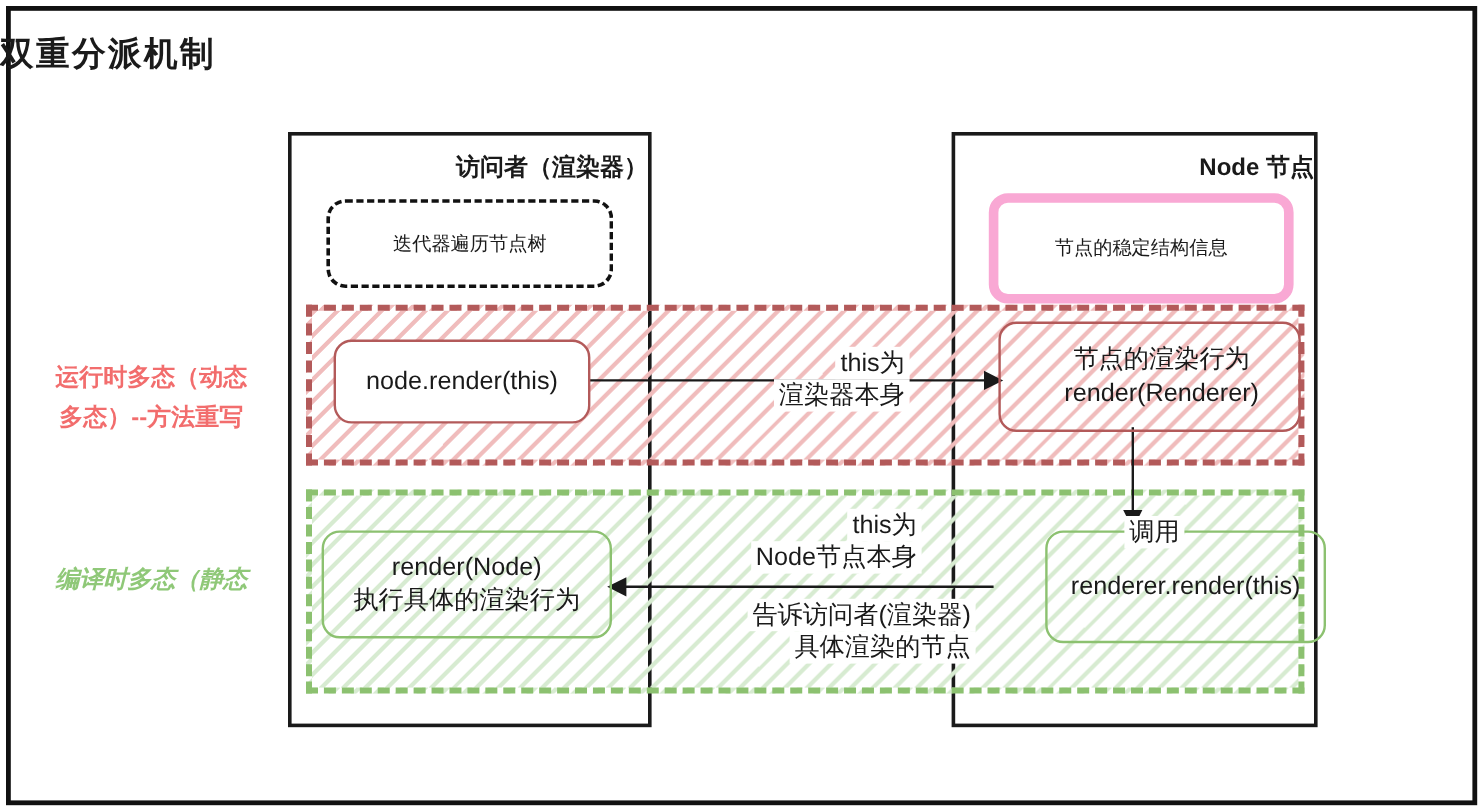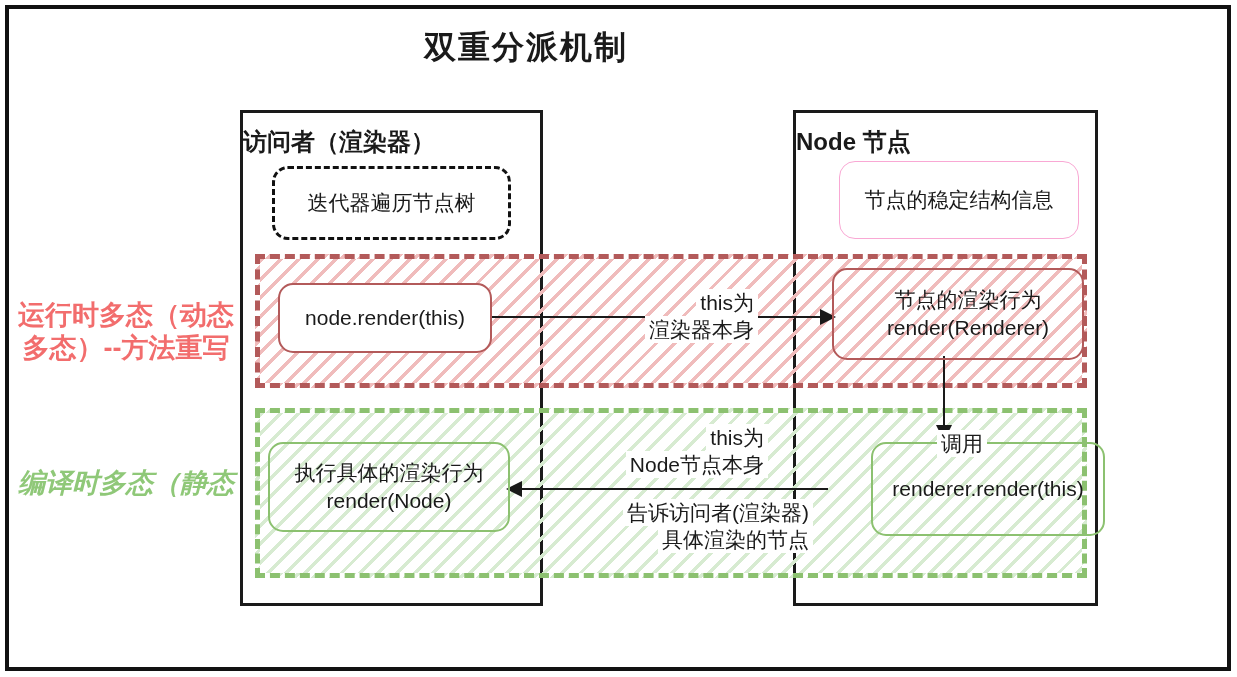--- a/index.html
+++ b/index.html
@@ -4,42 +4,42 @@
 <style>
   :root{
     --runtime-accent:#f26d6d; --runtime-border:#b35a5a; --runtime-hatch:#f0bcbc;
     --compile-accent:#8fc878; --compile-border:#8cc170; --compile-hatch:#d7ebd1;
     --ink:#1a1a1a;
   }
   html,body{margin:0;padding:0;background:#fff;}
   body{font-family:"Liberation Sans","DejaVu Sans",sans-serif;color:var(--ink);}
   .canvas{position:relative;width:1237px;height:677px;background:#fff;overflow:hidden;}
   .outer-frame{position:absolute;left:5px;top:5px;width:1218px;height:658px;border:4px solid #111;}
-  .title{position:absolute;left:0;top:26px;width:1052px;text-align:center;
-         font-size:32px;font-weight:bold;letter-spacing:2px;}
+  .title{position:absolute;left:0;top:26px;width:1052px;text-align:left;
+         font-size:28px;font-weight:bold;letter-spacing:2px;}
   
   .panel{position:absolute;top:110px;height:490px;border:3px solid #1a1a1a;background:transparent;z-index:1;}
   .panel.visitor{left:240px;width:297px;}
   .panel.node{left:793px;width:299px;}
-  .panel-title{position:absolute;left:0;top:13px;width:100%;text-align:left;
-               font-size:24px;font-weight:bold;}
-  .panel-inner-box{position:absolute;text-align:right;font-size:21px;
+  .panel-title{position:absolute;left:0;top:13px;width:100%;text-align:right;
+               font-size:20px;font-weight:bold;}
+  .panel-inner-box{position:absolute;text-align:right;font-size:16px;
                    display:flex;align-items:center;justify-content:center;
                    background:#fff;border-radius:16px;}
   .visitor .panel-inner-box{left:29px;top:53px;width:233px;height:68px;border:3px dashed #111;}
-  .node .panel-inner-box{left:43px;top:48px;width:238px;height:76px;border:1px solid #f9a8d4;}
+  .node .panel-inner-box{left:28px;top:48px;width:238px;height:76px;border:8px solid #f9a8d4;}
   
   .band{position:absolute;left:255px;width:822px;z-index:2;}
   .band.runtime{top:254px;height:124px;border:5px dashed var(--runtime-border);
      background:repeating-linear-gradient(135deg,var(--runtime-hatch) 0 3.5px,transparent 3.5px 13px);}
   .band.compile{top:408px;height:160px;border:5px dashed var(--compile-border);
      background:repeating-linear-gradient(135deg,var(--compile-hatch) 0 3.5px,transparent 3.5px 13px);}
   
   .side-label{position:absolute;left:10px;width:232px;text-align:center;
-              font-size:27px;font-weight:bold;line-height:33px;z-index:2;}
+              font-size:20px;font-weight:bold;line-height:33px;z-index:2;}
   .side-label.runtime{top:299px;color:var(--runtime-accent);}
   .side-label.compile{top:467px;color:var(--compile-accent);font-style:italic;}
   
   .flow-box{position:absolute;z-index:4;display:flex;flex-direction:column;
             align-items:center;justify-content:center;font-size:21px;line-height:28px;
             border-radius:15px;text-align:center;}
   .flow-box.red{border:2.5px solid var(--runtime-border);}
   .flow-box.green{border:2.5px solid var(--compile-border);}
   .box-node-render{left:278px;top:283px;width:210px;height:66px;background:#fff;text-align:center;}
   .box-render-renderer{left:832px;top:268px;width:228px;height:88px;background:transparent;padding-left:20px;}
@@ -103,22 +103,22 @@
   <div class="flow-box red box-node-render">
     <div>node.render(this)</div>
   </div>
 
   <div class="flow-box red box-render-renderer">
     <div>节点的渲染行为</div>
     <div>render(Renderer)</div>
   </div>
 
   <div class="flow-box green box-render-node">
+    <div>render(Node)</div>
     <div>执行具体的渲染行为</div>
-    <div>render(Node)</div>
   </div>
 
   <div class="flow-box green box-renderer-render">
     <div>renderer.render(this)</div>
   </div>
 
   <div class="float-label lbl-this-renderer">
     <div><span>this为</span></div>
     <div><span>渲染器本身</span></div>
   </div>

